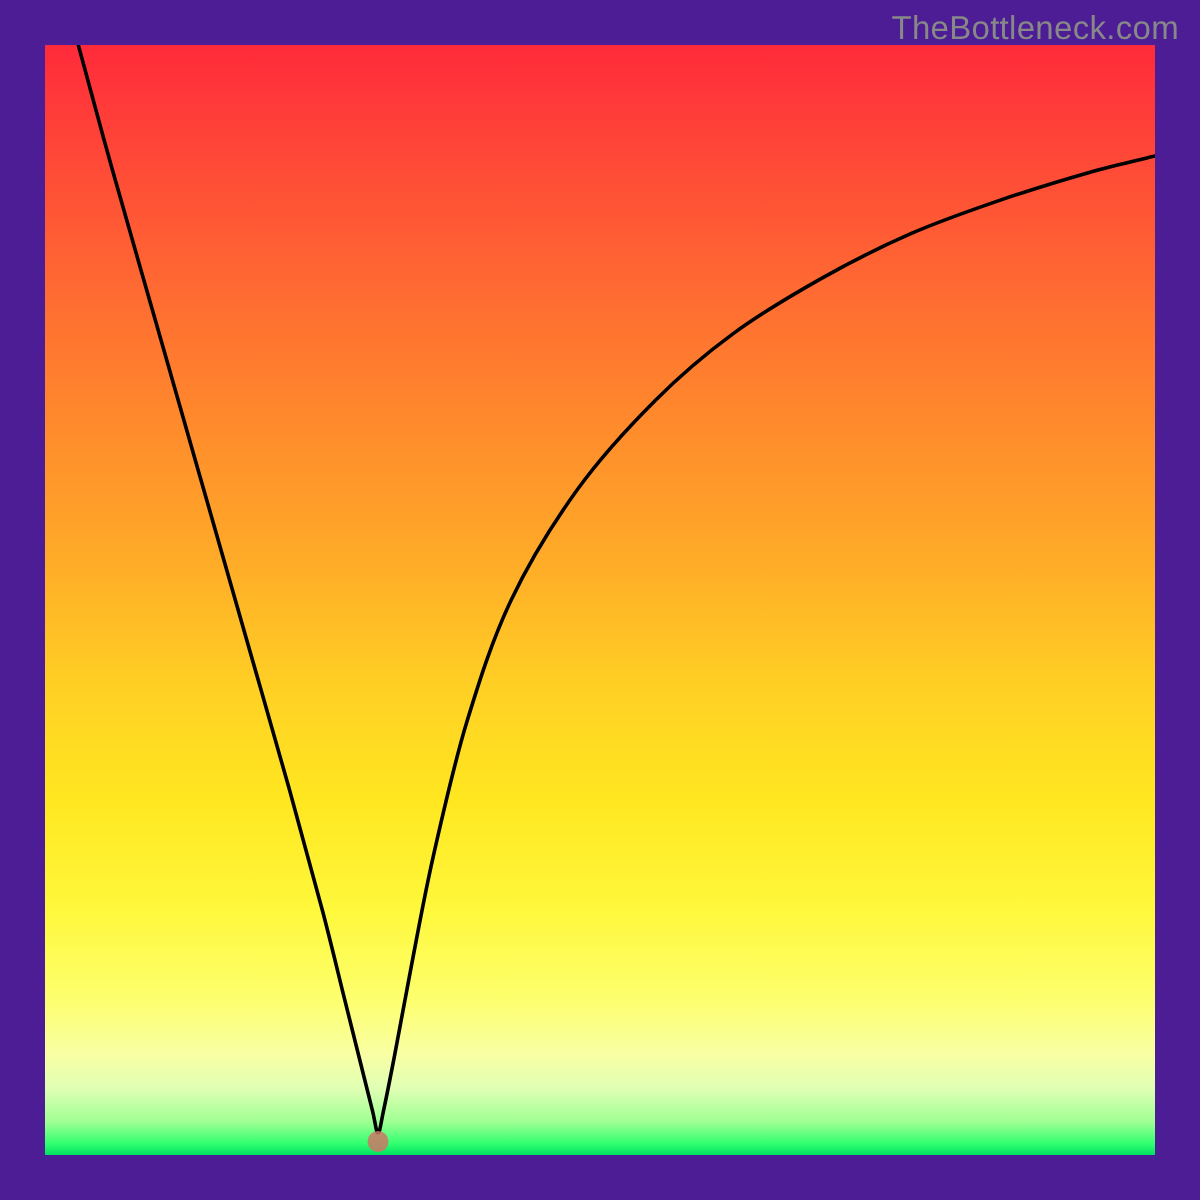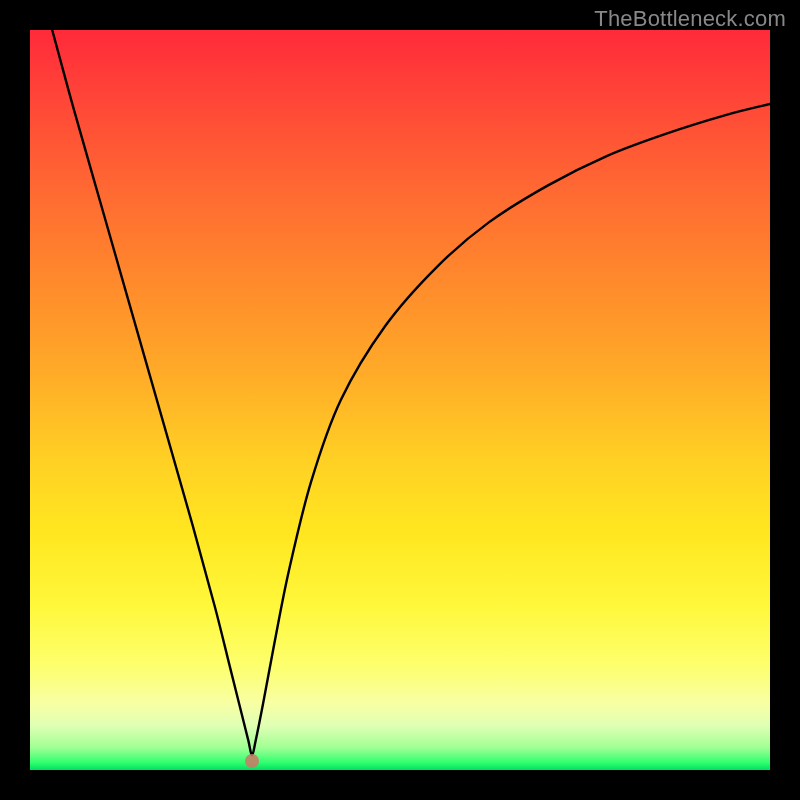--- a/index.html
+++ b/index.html
@@ -1,21 +1,21 @@
 <!DOCTYPE html>
 <html><head>
 <meta charset="utf-8">
 <style>
   * { margin: 0; padding: 0; box-sizing: border-box; }
   body { width: 800px; height: 800px; overflow: hidden; font-family: Arial, sans-serif; }
   .chart-container {
     position: relative;
     width: 800px;
     height: 800px;
-    background: #000000;
+    background: #4c1d95;
   }
   .plot-area {
     position: absolute;
     left: 30px;
     top: 30px;
     width: 740px;
     height: 740px;
     background: linear-gradient(to bottom,
       #ff2a3a 0%,
       #ff4238 8%,

